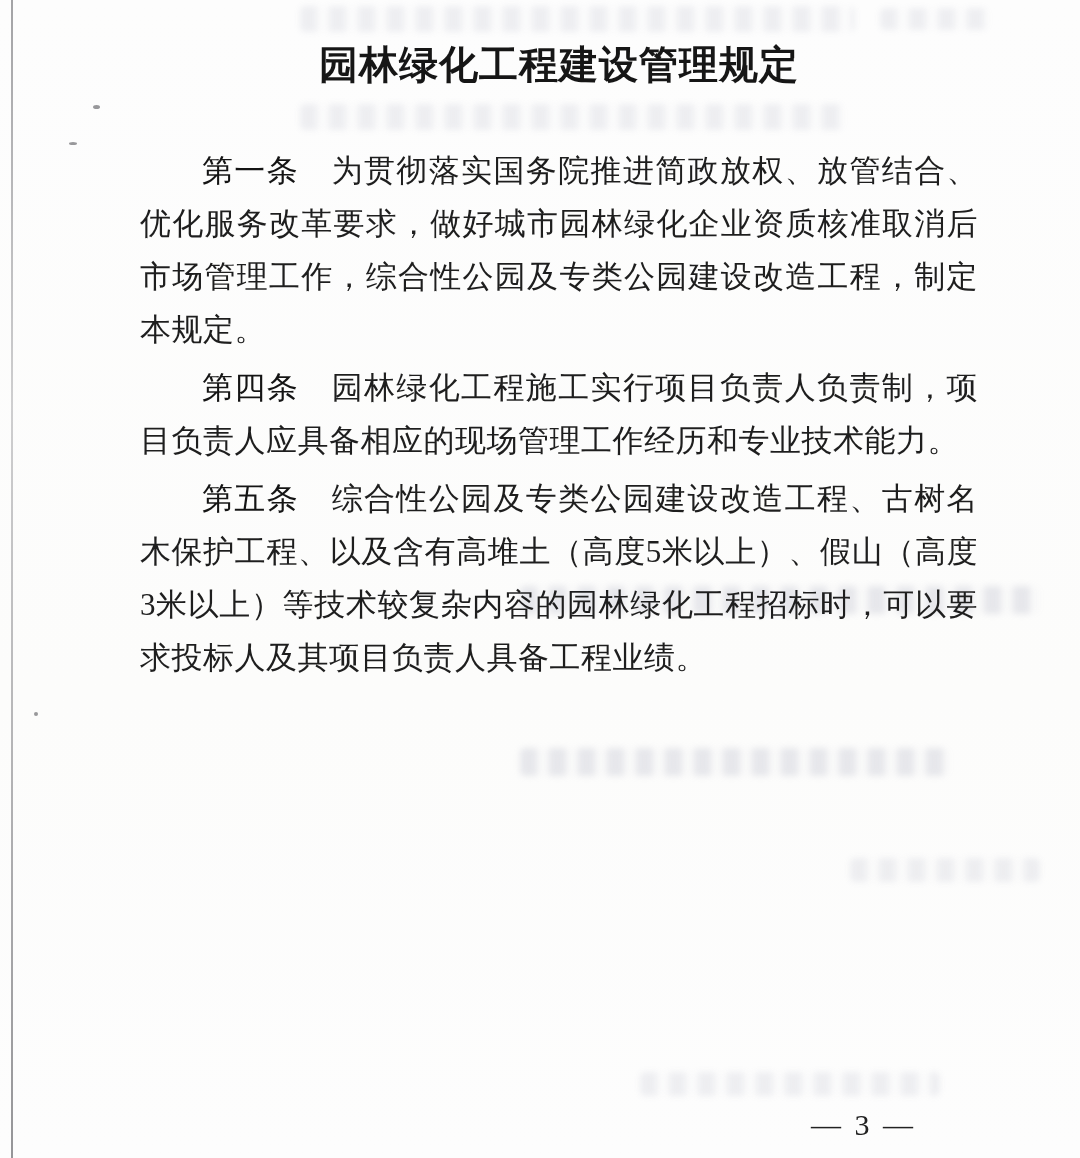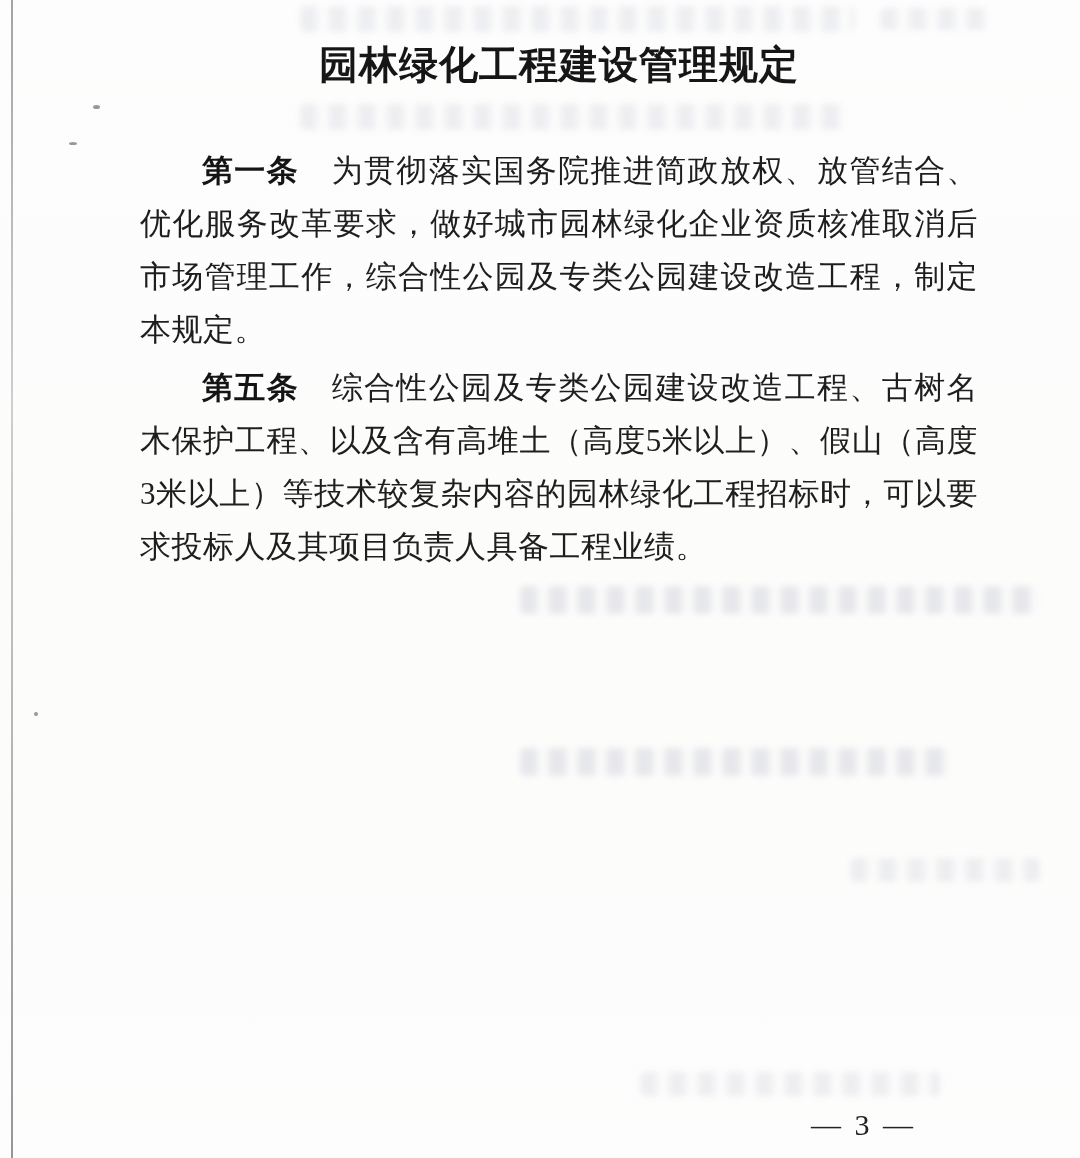--- a/index.html
+++ b/index.html
@@ -48,21 +48,21 @@
     margin: 0 0 5px 0;
     font-size: 31px;
     line-height: 53px;
     text-align: justify;
     text-justify: inter-character;
     text-indent: 2em;
     letter-spacing: 0.5px;
     color: #1e1e1e;
   }
   .art-label {
-    font-weight: 700;
+    font-weight: 400;
     margin-right: 1.05em;
     color: #141414;
     margin-top: 40px;
   }
   .page-number {
     position: absolute;
     top: 1108px;
     right: 164px;
     font-size: 30px;
     letter-spacing: 3px;
@@ -107,20 +107,23 @@
   <div class="speck" style="left:34px;  top:712px; width:4px; height:4px;"></div>
 
   <div class="content">
     <h1 class="doc-title">园林绿化工程建设管理规定</h1>
 
     <div class="body-text">
       <p>
         <span class="art-label">第一条</span><span>为贯彻落实国务院推进简政放权、放管结合、优化服务改革要求，做好城市园林绿化企业资质核准取消后市场管理工作，综合性公园及专类公园建设改造工程，制定本规定。</span>
       </p>
       <p>
+        <span class="art-label">第四条</span><span>园林绿化工程施工实行项目负责人负责制，项目负责人应具备相应的现场管理工作经历和专业技术能力。</span>
+      </p>
+      <p>
         <span class="art-label">第五条</span><span>综合性公园及专类公园建设改造工程、古树名木保护工程、以及含有高堆土（高度5米以上）、假山（高度3米以上）等技术较复杂内容的园林绿化工程招标时，可以要求投标人及其项目负责人具备工程业绩。</span>
       </p>
     </div>
   </div>
 
   <div class="page-number">— 3 —</div>
 
 </div>
 
 </body></html>

